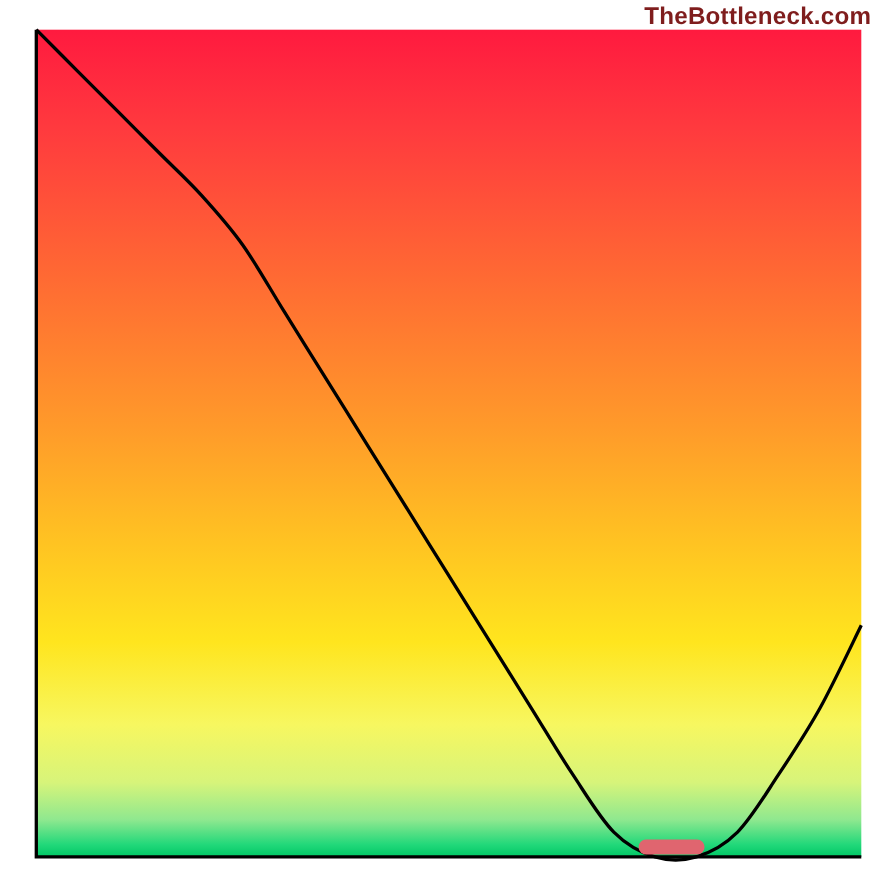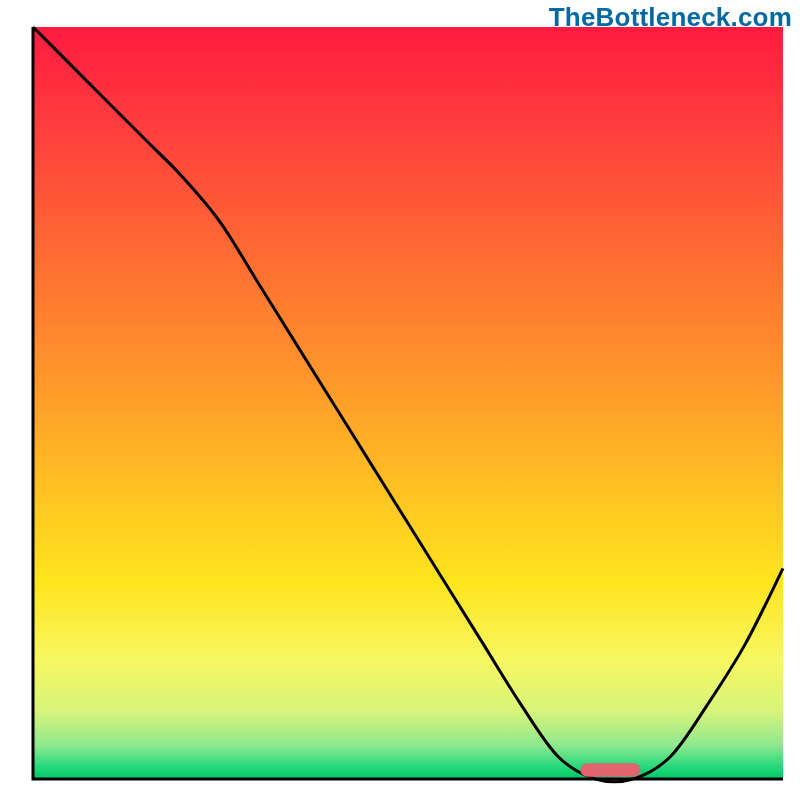--- a/index.html
+++ b/index.html
@@ -18,23 +18,23 @@
   svg {
     position: absolute;
     top: 0;
     left: 0;
   }
   .attribution {
     position: absolute;
     top: 2px;
     right: 8px;
     font-family: Arial, Helvetica, sans-serif;
-    font-size: 26px;
+    font-size: 22px;
     font-weight: 600;
-    color: #0369a1;
+    color: #7f1d1d;
     letter-spacing: 0.2px;
   }
 </style>
 </head>
 <body>
 
 <div class="stage">
 
   <svg id="chart-svg" width="800" height="800" viewBox="0 0 800 800">
     <defs>

